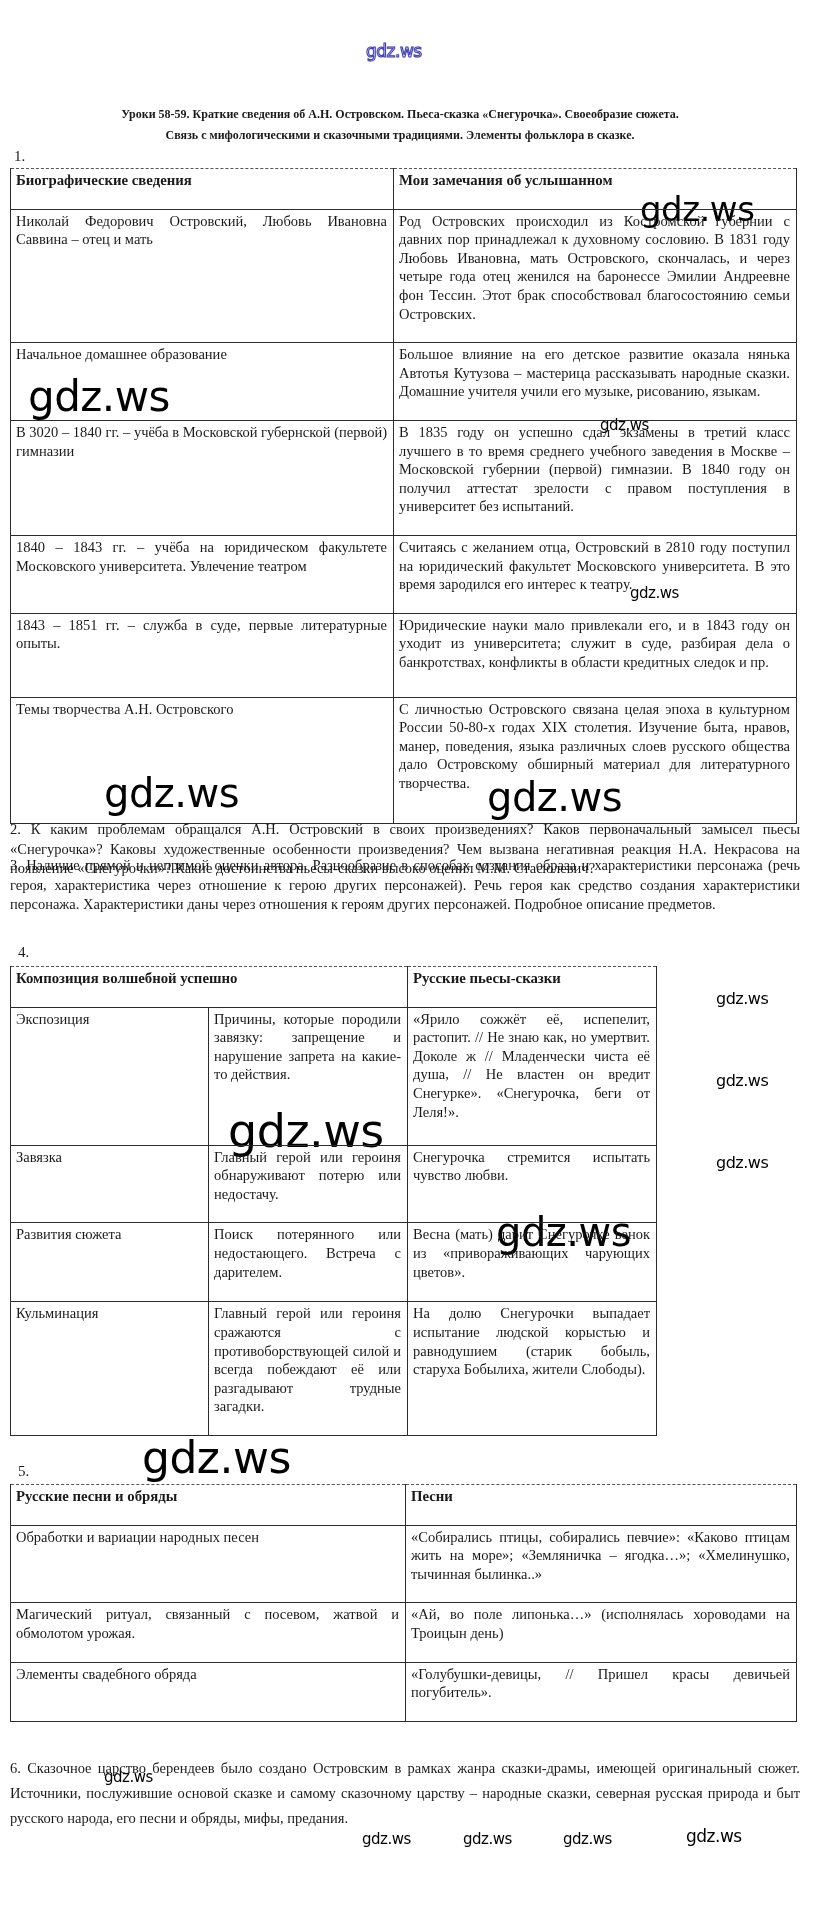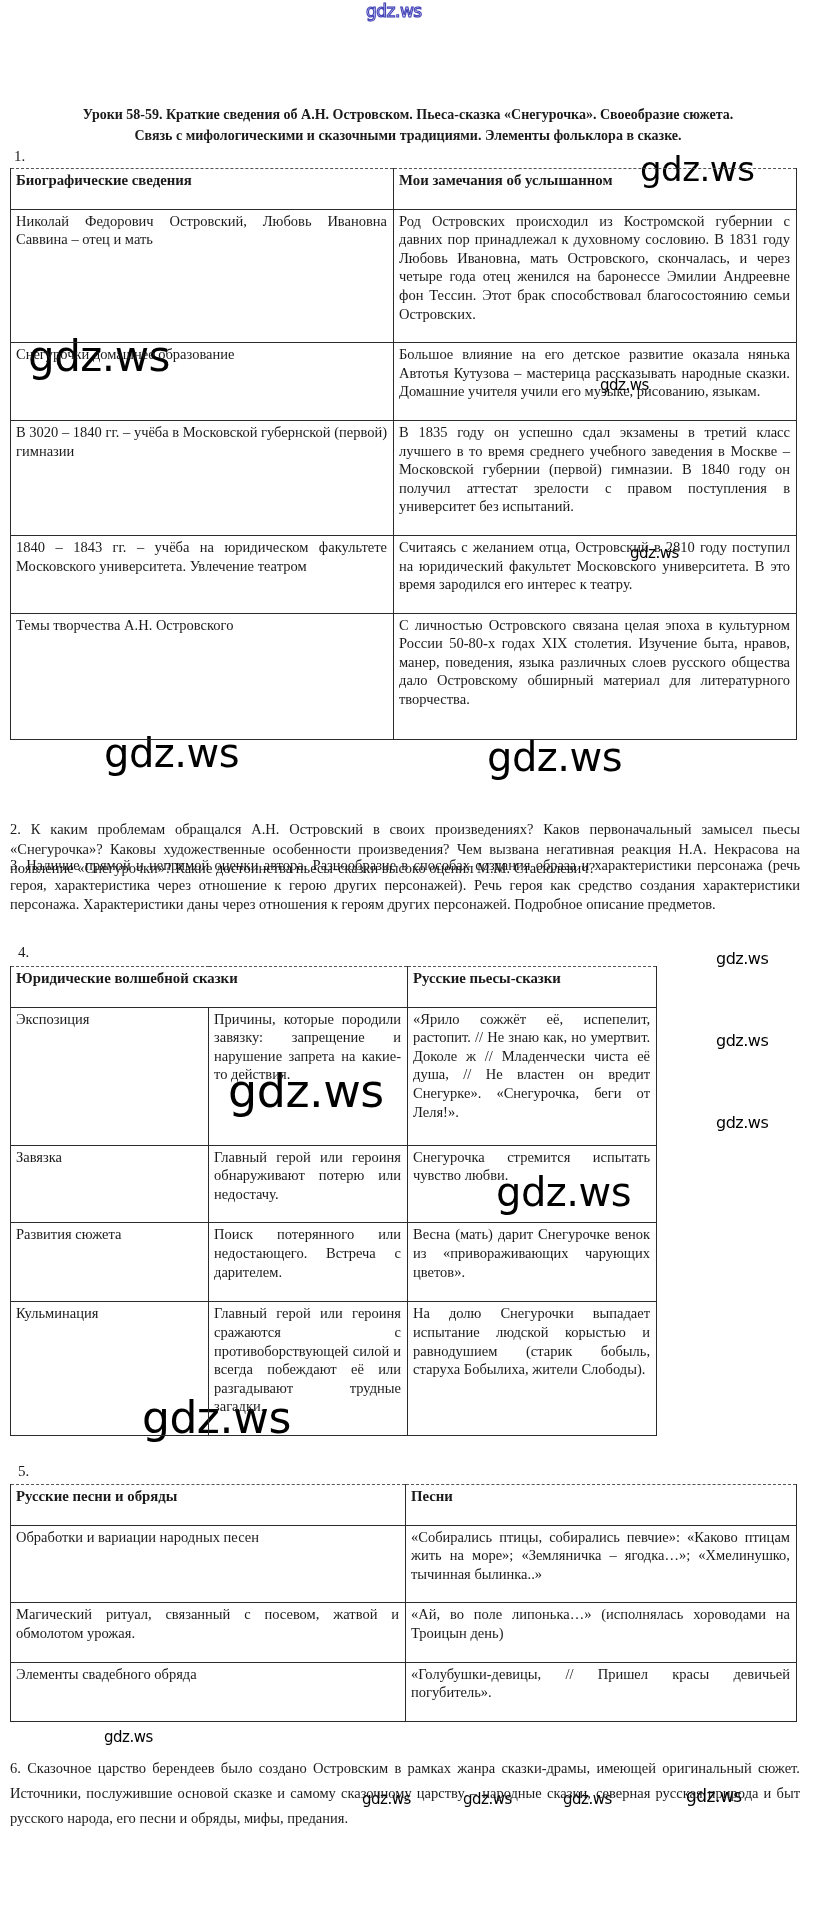--- a/index.html
+++ b/index.html
@@ -1,29 +1,29 @@
 <!DOCTYPE html>
 <html><head>
 <meta charset="utf-8">
 <style>
   html,body{margin:0;padding:0;background:#fff;}
   #page{position:relative;width:816px;height:1920px;background:#ffffff;overflow:hidden;
         font-family:"Liberation Serif", serif;color:#1a1a1a;}
-  .title{position:absolute;left:8px;width:800px;text-align:center;font-weight:bold;
-         font-size:14px;line-height:21px;}
+  .title{position:absolute;left:0;width:800px;text-align:center;font-weight:bold;
+         font-size:12px;line-height:21px;}
   .item-label{position:absolute;font-size:15px;}
   table.doc{position:absolute;border-collapse:collapse;table-layout:fixed;
             font-size:14.5px;line-height:18.6px;}
   table.doc td, table.doc th{border:1px solid #2b2b2b;vertical-align:top;
             padding:2px 6px 19px 5px;text-align:justify;overflow:hidden;}
   table.doc th{text-align:left;font-size:14.8px;border-top:1px dashed #555;}
   .para{position:absolute;left:10px;width:790px;font-size:14.5px;line-height:19.5px;
         text-align:justify;}
   .wm{position:absolute;font-family:"DejaVu Sans", sans-serif;color:#000;
-      white-space:nowrap;line-height:1;letter-spacing:-0.5px;}
+      white-space:nowrap;line-height:1;letter-spacing:-0.5px;margin-top:40px;}
   .wm-blue{color:#f2f2ff;-webkit-text-stroke:1.1px #4545b8;text-shadow:0 0 1px #4545b8;}
 </style>
 </head>
 <body>
 
 <div id="page">
 
   <div class="wm wm-blue" style="left:366px;top:3px;font-size:17px;">gdz.ws</div>
   <div class="wm" style="left:640px;top:152px;font-size:34px;">gdz.ws</div>
   <div class="wm" style="left:28px;top:336px;font-size:42px;">gdz.ws</div>
@@ -58,30 +58,34 @@
     <tbody>
         <tr style="height:25px">
       <th>Биографические сведения</th>
       <th>Мои замечания об услышанном</th>
     </tr>
     <tr style="height:130px">
       <td>Николай Федорович Островский, Любовь Ивановна Саввина – отец и мать</td>
       <td>Род Островских происходил из Костромской губернии с давних пор принадлежал к духовному сословию. В 1831 году Любовь Ивановна, мать Островского, скончалась, и через четыре года отец женился на баронессе Эмилии Андреевне фон Тессин. Этот брак способствовал благосостоянию семьи Островских.</td>
     </tr>
     <tr style="height:73px">
-      <td>Снегурочки домашнее образование</td>
+      <td>Начальное домашнее образование</td>
       <td>Большое влияние на его детское развитие оказала нянька Автотья Кутузова – мастерица рассказывать народные сказки. Домашние учителя учили его музыке, рисованию, языкам.</td>
     </tr>
     <tr style="height:93px">
       <td>В 3020 – 1840 гг. – учёба в Московской губернской (первой) гимназии</td>
       <td>В 1835  году он успешно сдал экзамены в третий класс лучшего в то время среднего учебного заведения в Москве – Московской губернии (первой) гимназии. В 1840 году он получил аттестат зрелости с правом поступления в университет без испытаний.</td>
     </tr>
     <tr style="height:76px">
       <td>1840 – 1843 гг. – учёба на юридическом факультете Московского университета. Увлечение театром</td>
       <td>Считаясь с желанием отца, Островский в 2810 году поступил на юридический факультет Московского университета. В это время зародился его интерес к театру.</td>
+    </tr>
+    <tr style="height:84px">
+      <td>1843 – 1851 гг. – служба в суде, первые литературные опыты.</td>
+      <td>Юридические науки мало привлекали его, и в 1843 году он уходит из университета; служит в суде, разбирая дела о банкротствах, конфликты в области кредитных следок и пр.</td>
     </tr>
     <tr style="height:126px">
       <td>Темы творчества А.Н. Островского</td>
       <td>С личностью Островского связана целая эпоха в культурном России 50-80-х годах XIX столетия. Изучение быта, нравов, манер, поведения, языка различных слоев русского общества дало Островскому обширный материал для литературного творчества.</td>
     </tr>
   </tbody>
     </table>
 
   <div class="para" style="top:784px;margin-top:36px;">2.  К каким проблемам обращался А.Н. Островский в своих произведениях? Каков первоначальный замысел пьесы «Снегурочка»? Каковы художественные особенности произведения?  Чем вызвана негативная реакция Н.А. Некрасова на появление «Снегурочки»? Какие достоинства пьесы-сказки высоко оценил М.М. Стасюлевич?</div>
   <div class="para" style="top:856px;">3.  Наличие прямой и непрямой оценки автора. Разнообразие в способах создания образа и характеристики персонажа (речь героя, характеристика через отношение к герою других персонажей). Речь героя как средство создания характеристики персонажа. Характеристики даны через отношения к героям других персонажей. Подробное описание предметов.</div>
@@ -89,21 +93,21 @@
   <div class="item-label" style="left:18px;top:944px;">4.</div>
 
   <table class="doc" style="left:10px;top:966px;width:646px;">
     <colgroup>
         <col style="width:198px">
         <col style="width:199px">
         <col style="width:249px">
       </colgroup>
     <tbody>
         <tr style="height:25px">
-      <th colspan="2">Юридические волшебной сказки</th>
+      <th colspan="2">Композиция волшебной успешно</th>
       <th>Русские пьесы-сказки</th>
     </tr>
     <tr style="height:138px">
       <td>Экспозиция</td>
       <td>Причины, которые породили завязку: запрещение и нарушение запрета на какие-то действия.</td>
       <td>«Ярило сожжёт её, испепелит, растопит. // Не знаю как, но умертвит. Доколе ж // Младенчески чиста её душа, // Не властен он вредит Снегурке». «Снегурочка, беги от Леля!».</td>
     </tr>
     <tr style="height:58px">
       <td>Завязка</td>
       <td>Главный герой или героиня обнаруживают потерю или недостачу.</td>

